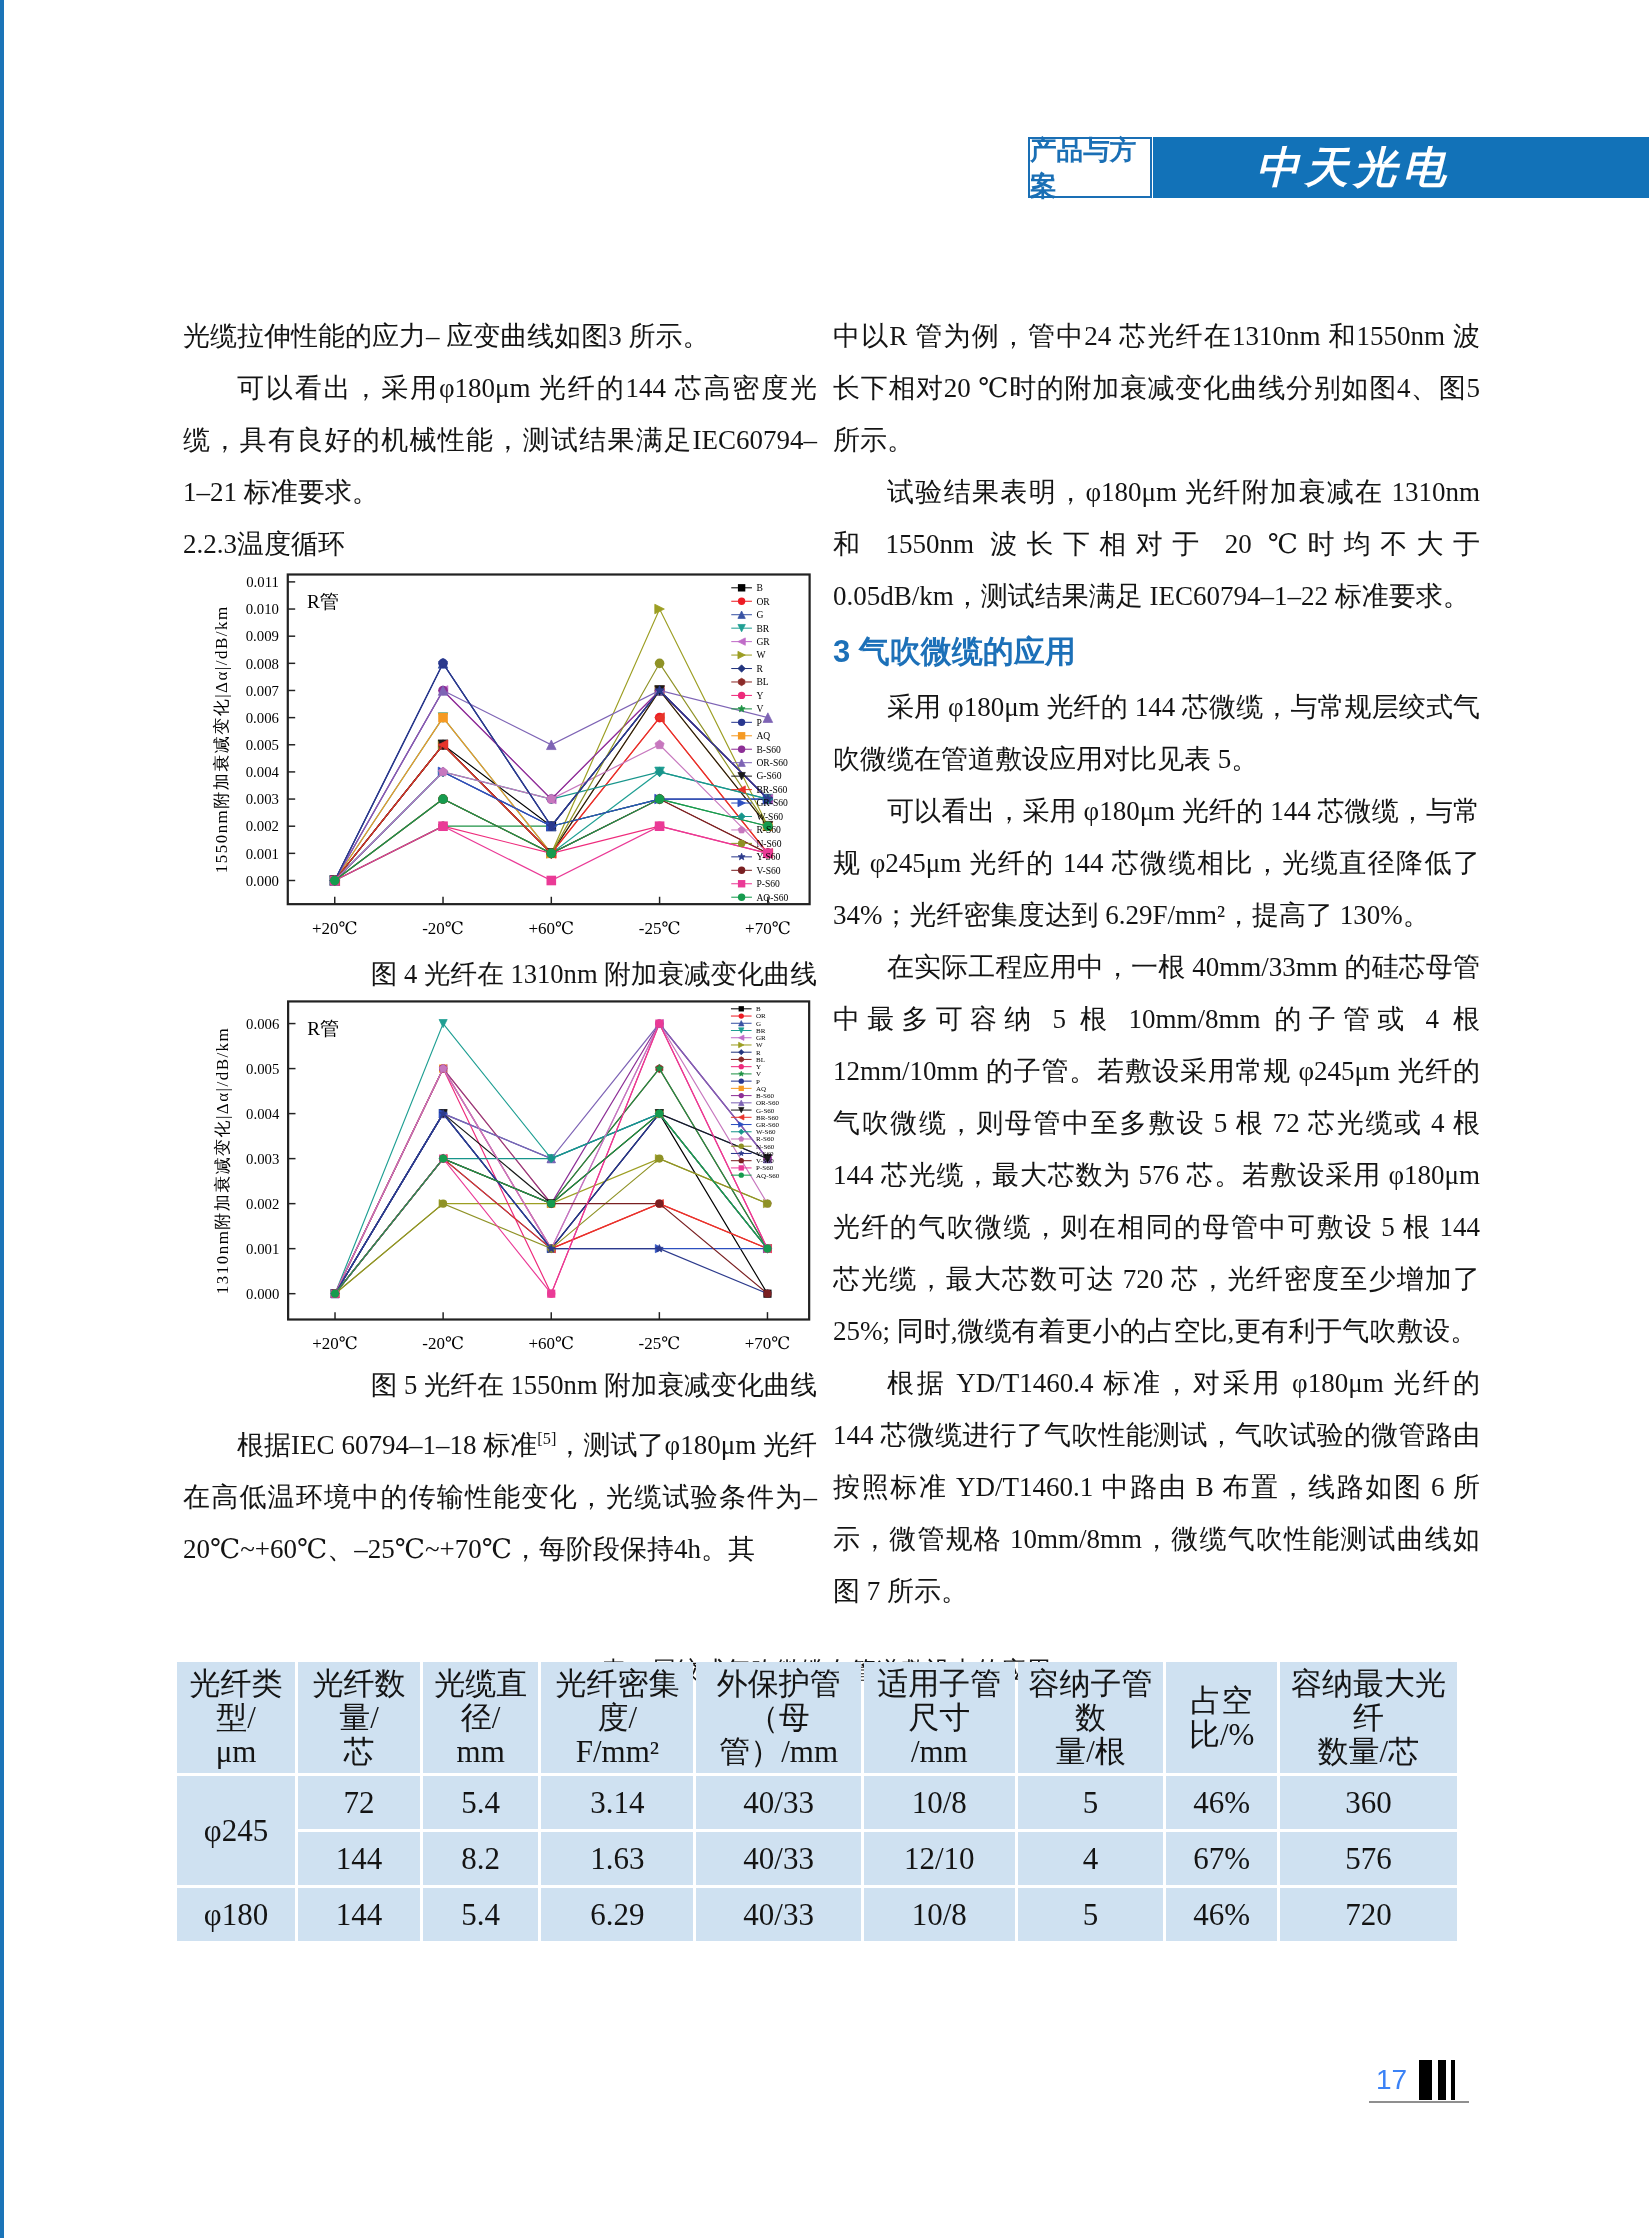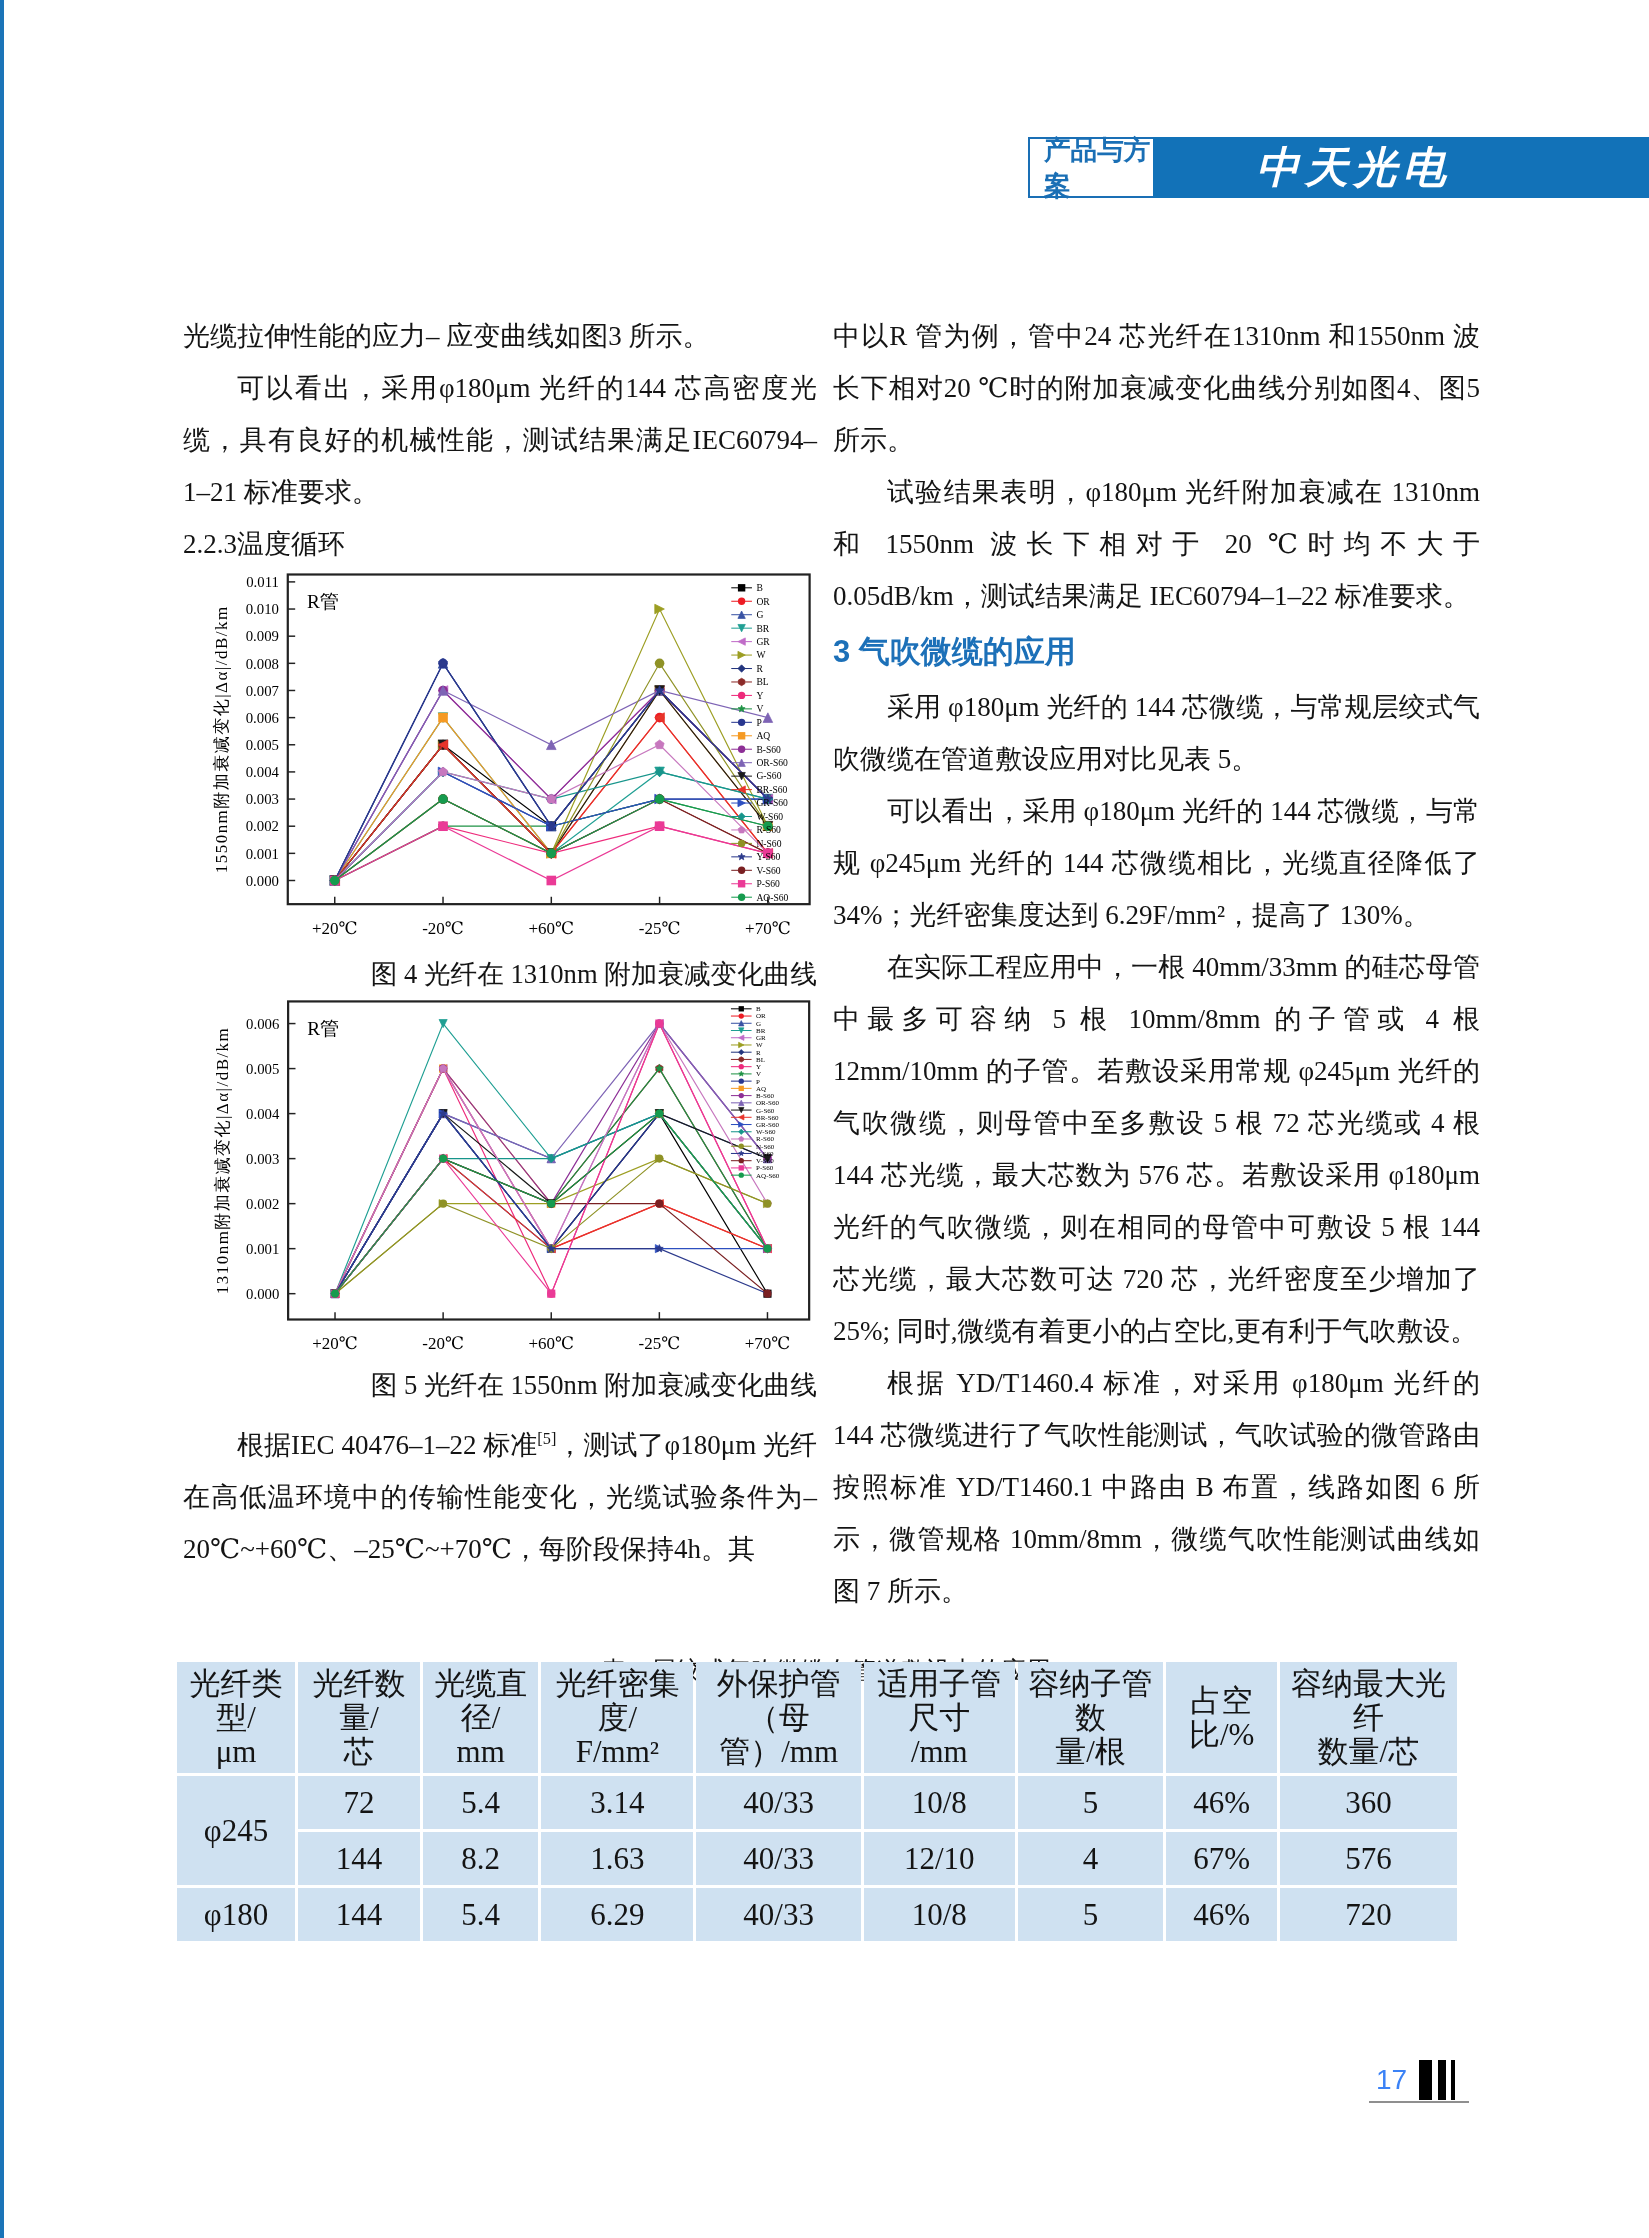--- a/index.html
+++ b/index.html
@@ -6,21 +6,21 @@
   .page {
     position:relative; width:1649px; height:2239px; background:#ffffff;
     font-family:"Liberation Serif","DejaVu Serif",serif; color:#141414; overflow:hidden;
   }
   .accent-left { position:absolute; left:0; top:0; width:3.7px; height:2239px; background:#1b74b8; }
 
   
   .badge {
     position:absolute; left:1028px; top:137px; width:120px; height:57px;
     background:#fff; border:2.2px solid #1a6fb5; display:flex; align-items:center; justify-content:center;
-    font-family:"Liberation Sans","DejaVu Sans",sans-serif; font-size:26.6px; font-weight:bold; color:#1a6fb5;padding-left:14px;
+    font-family:"Liberation Sans","DejaVu Sans",sans-serif; font-size:26.6px; font-weight:bold; color:#1a6fb5;
   }
   .band {
     position:absolute; left:1153px; top:137px; width:496px; height:61px; background:#1272b8;
     display:flex; align-items:center;
   }
   .logo {
     margin-left:103px; color:#ffffff; font-family:"DejaVu Serif","Liberation Serif",serif;
     font-size:43px; font-weight:bold; font-style:italic; letter-spacing:5.9px;
   }
 
@@ -587,21 +587,21 @@
         <text x="746" y="234.925" font-size="9.5">P-S60</text>
         <line x1="712" y1="241.4" x2="740" y2="241.4" stroke="#169b4e" stroke-width="1.4"></line>
         <circle cx="726" cy="241.4" r="3.6" fill="#169b4e"></circle>
         <text x="746" y="244.725" font-size="9.5">AQ-S60</text>
         <text transform="translate(30,221.5) rotate(-90)" text-anchor="middle" font-size="23" letter-spacing="2">1310nm附加衰减变化|Δα|/dB/km</text>
       </svg>
   </div>
   <div class="figcap" id="cap5">图 5 光纤在 1550nm 附加衰减变化曲线</div>
 
   <div id="p4left">
-    <p class="para indent"><span>根据IEC 40476–1–22 标准</span><sup>[5]</sup><span>，测试了φ180μm 光纤在高低温环境中的传输性能变化，光缆试验条件为–20℃~+60℃、–25℃~+70℃，每阶段保持4h。其</span></p>
+    <p class="para indent"><span>根据IEC 60794–1–18 标准</span><sup>[5]</sup><span>，测试了φ180μm 光纤在高低温环境中的传输性能变化，光缆试验条件为–20℃~+60℃、–25℃~+70℃，每阶段保持4h。其</span></p>
   </div>
 
   <div class="col-right">
     <p class="para">中以R 管为例，管中24 芯光纤在1310nm 和1550nm 波长下相对20 ℃时的附加衰减变化曲线分别如图4、图5 所示。</p>
     <p class="para indent">试验结果表明，φ180μm 光纤附加衰减在 1310nm 和 1550nm 波长下相对于 20 ℃时均不大于 0.05dB/km，测试结果满足 IEC60794–1–22 标准要求。</p>
     <div class="sec-heading">3 气吹微缆的应用</div>
     <p class="para indent">采用 φ180μm 光纤的 144 芯微缆，与常规层绞式气吹微缆在管道敷设应用对比见表 5。</p>
     <p class="para indent">可以看出，采用 φ180μm 光纤的 144 芯微缆，与常规 φ245μm 光纤的 144 芯微缆相比，光缆直径降低了 34%；光纤密集度达到 6.29F/mm²，提高了 130%。</p>
     <p class="para indent">在实际工程应用中，一根 40mm/33mm 的硅芯母管中最多可容纳 5 根 10mm/8mm 的子管或 4 根 12mm/10mm 的子管。若敷设采用常规 φ245μm 光纤的气吹微缆，则母管中至多敷设 5 根 72 芯光缆或 4 根 144 芯光缆，最大芯数为 576 芯。若敷设采用 φ180μm 光纤的气吹微缆，则在相同的母管中可敷设 5 根 144 芯光缆，最大芯数可达 720 芯，光纤密度至少增加了 25%; 同时,微缆有着更小的占空比,更有利于气吹敷设。</p>
     <p class="para indent">根据 YD/T1460.4 标准，对采用 φ180μm 光纤的 144 芯微缆进行了气吹性能测试，气吹试验的微管路由按照标准 YD/T1460.1 中路由 B 布置，线路如图 6 所示，微管规格 10mm/8mm，微缆气吹性能测试曲线如图 7 所示。</p>

